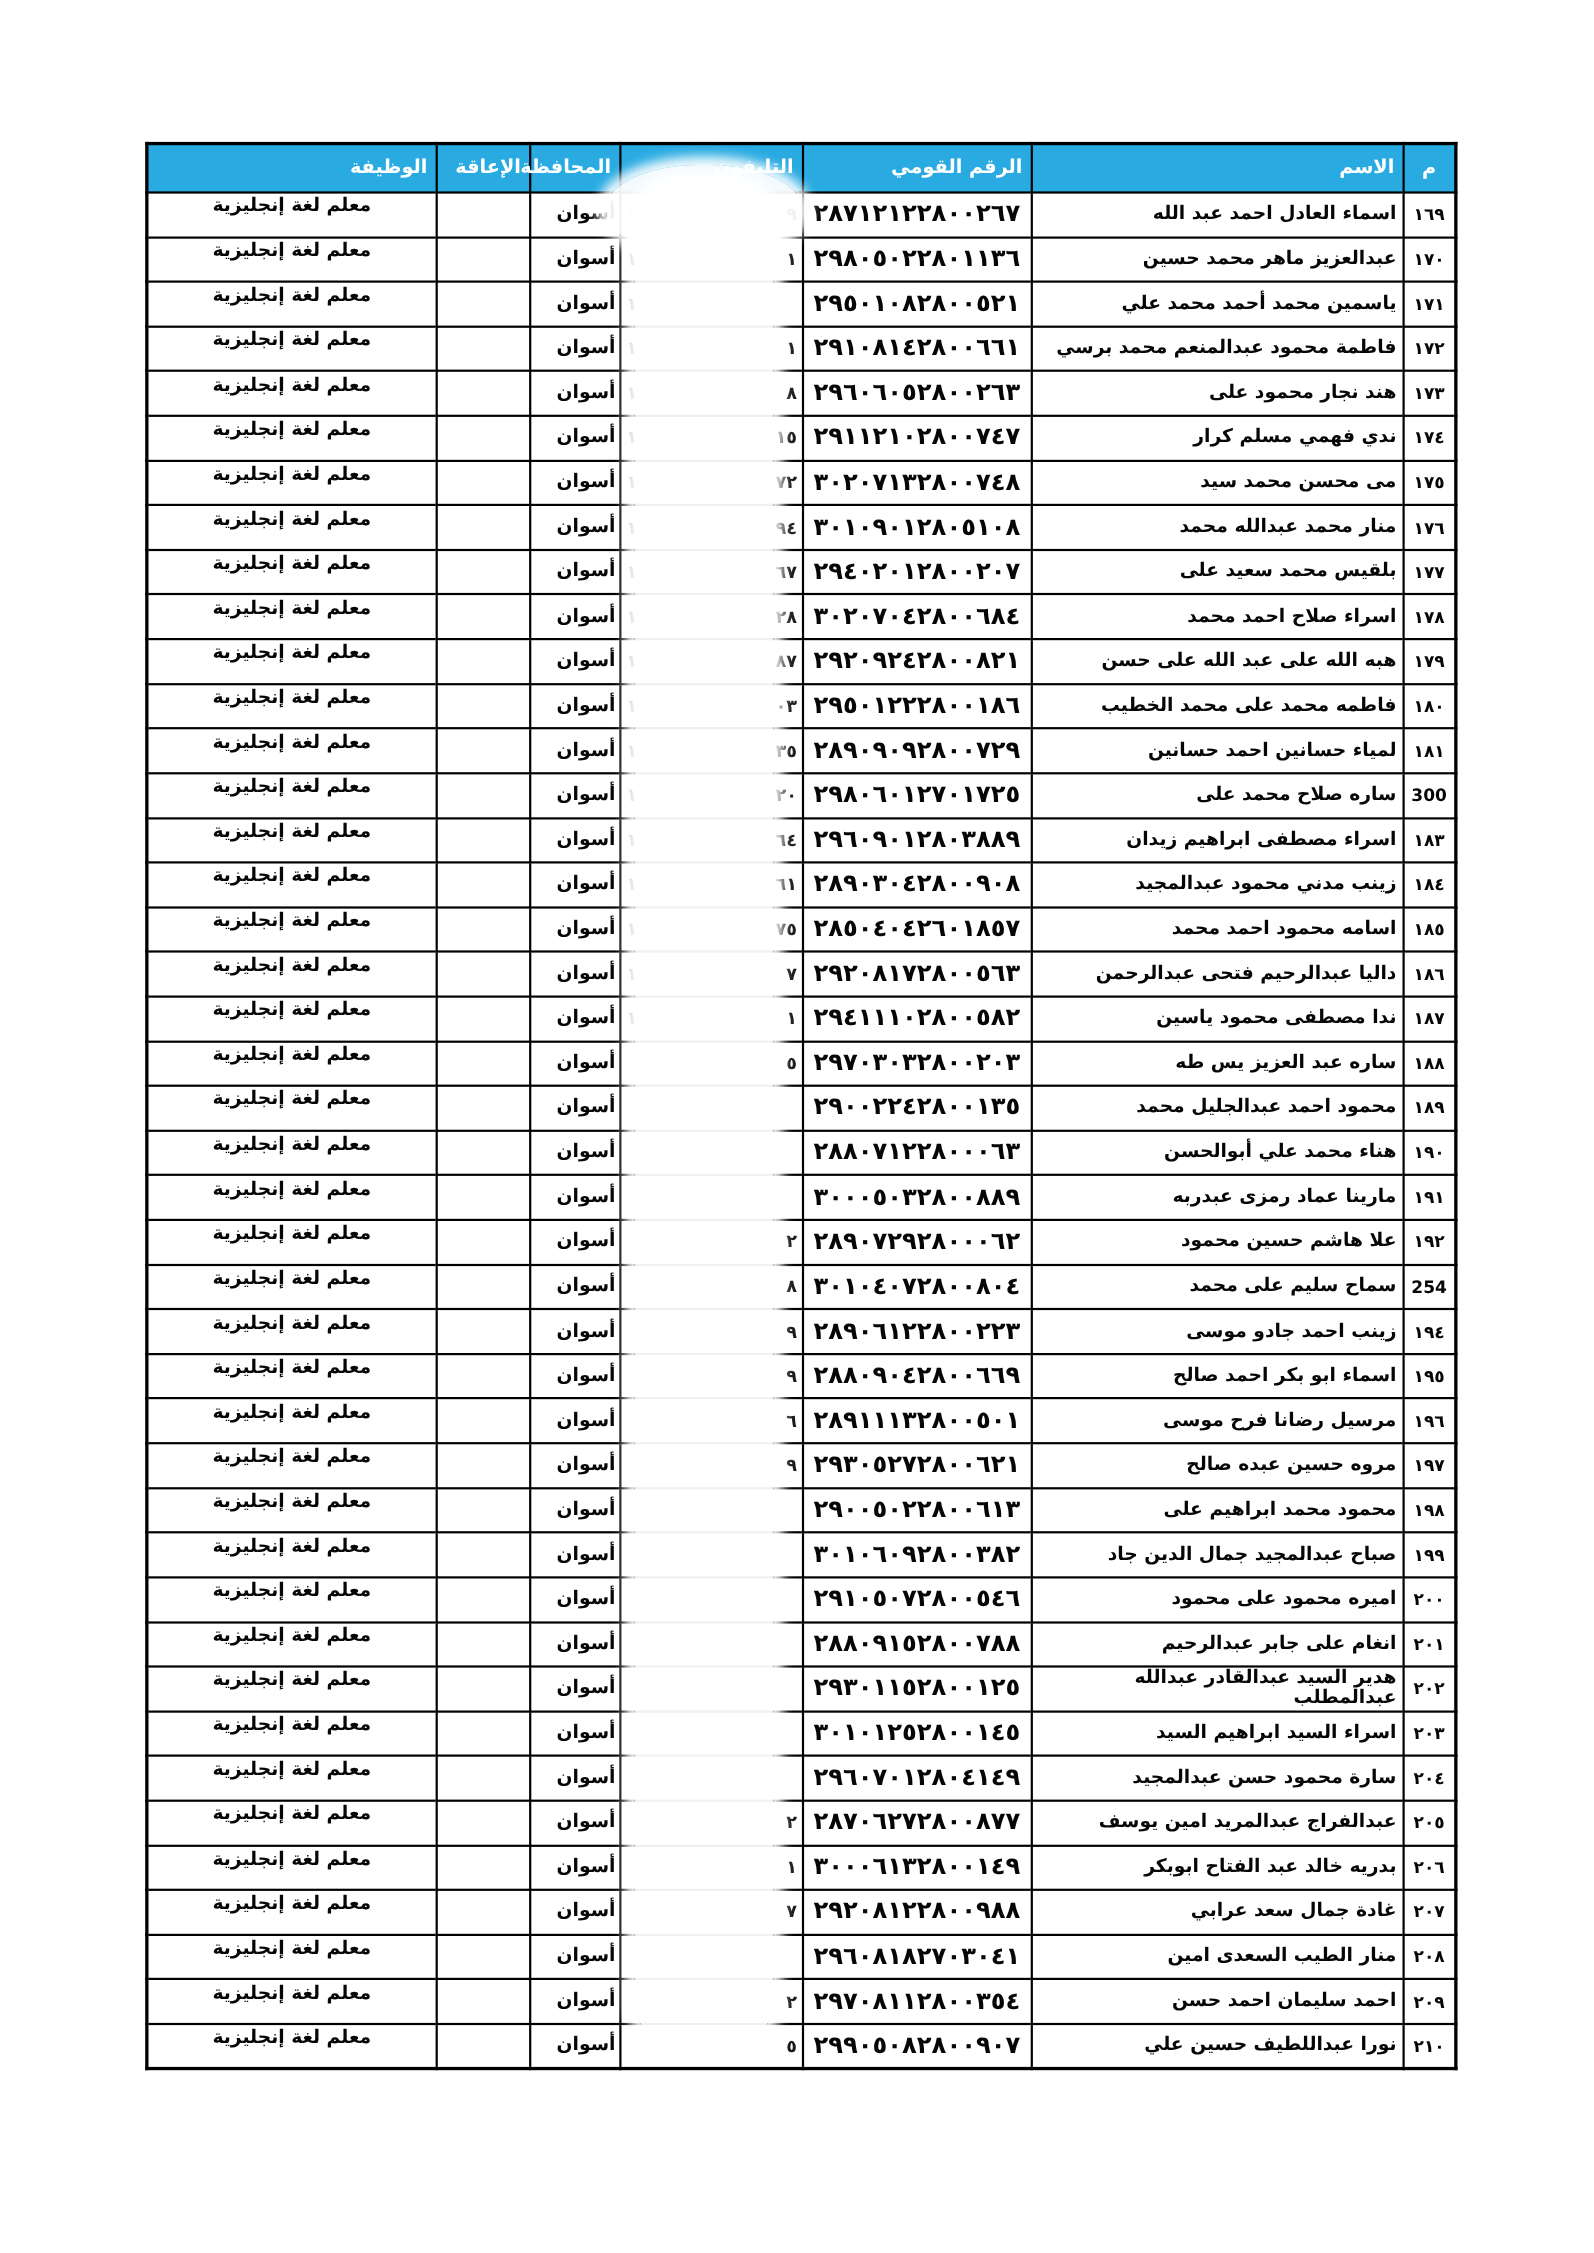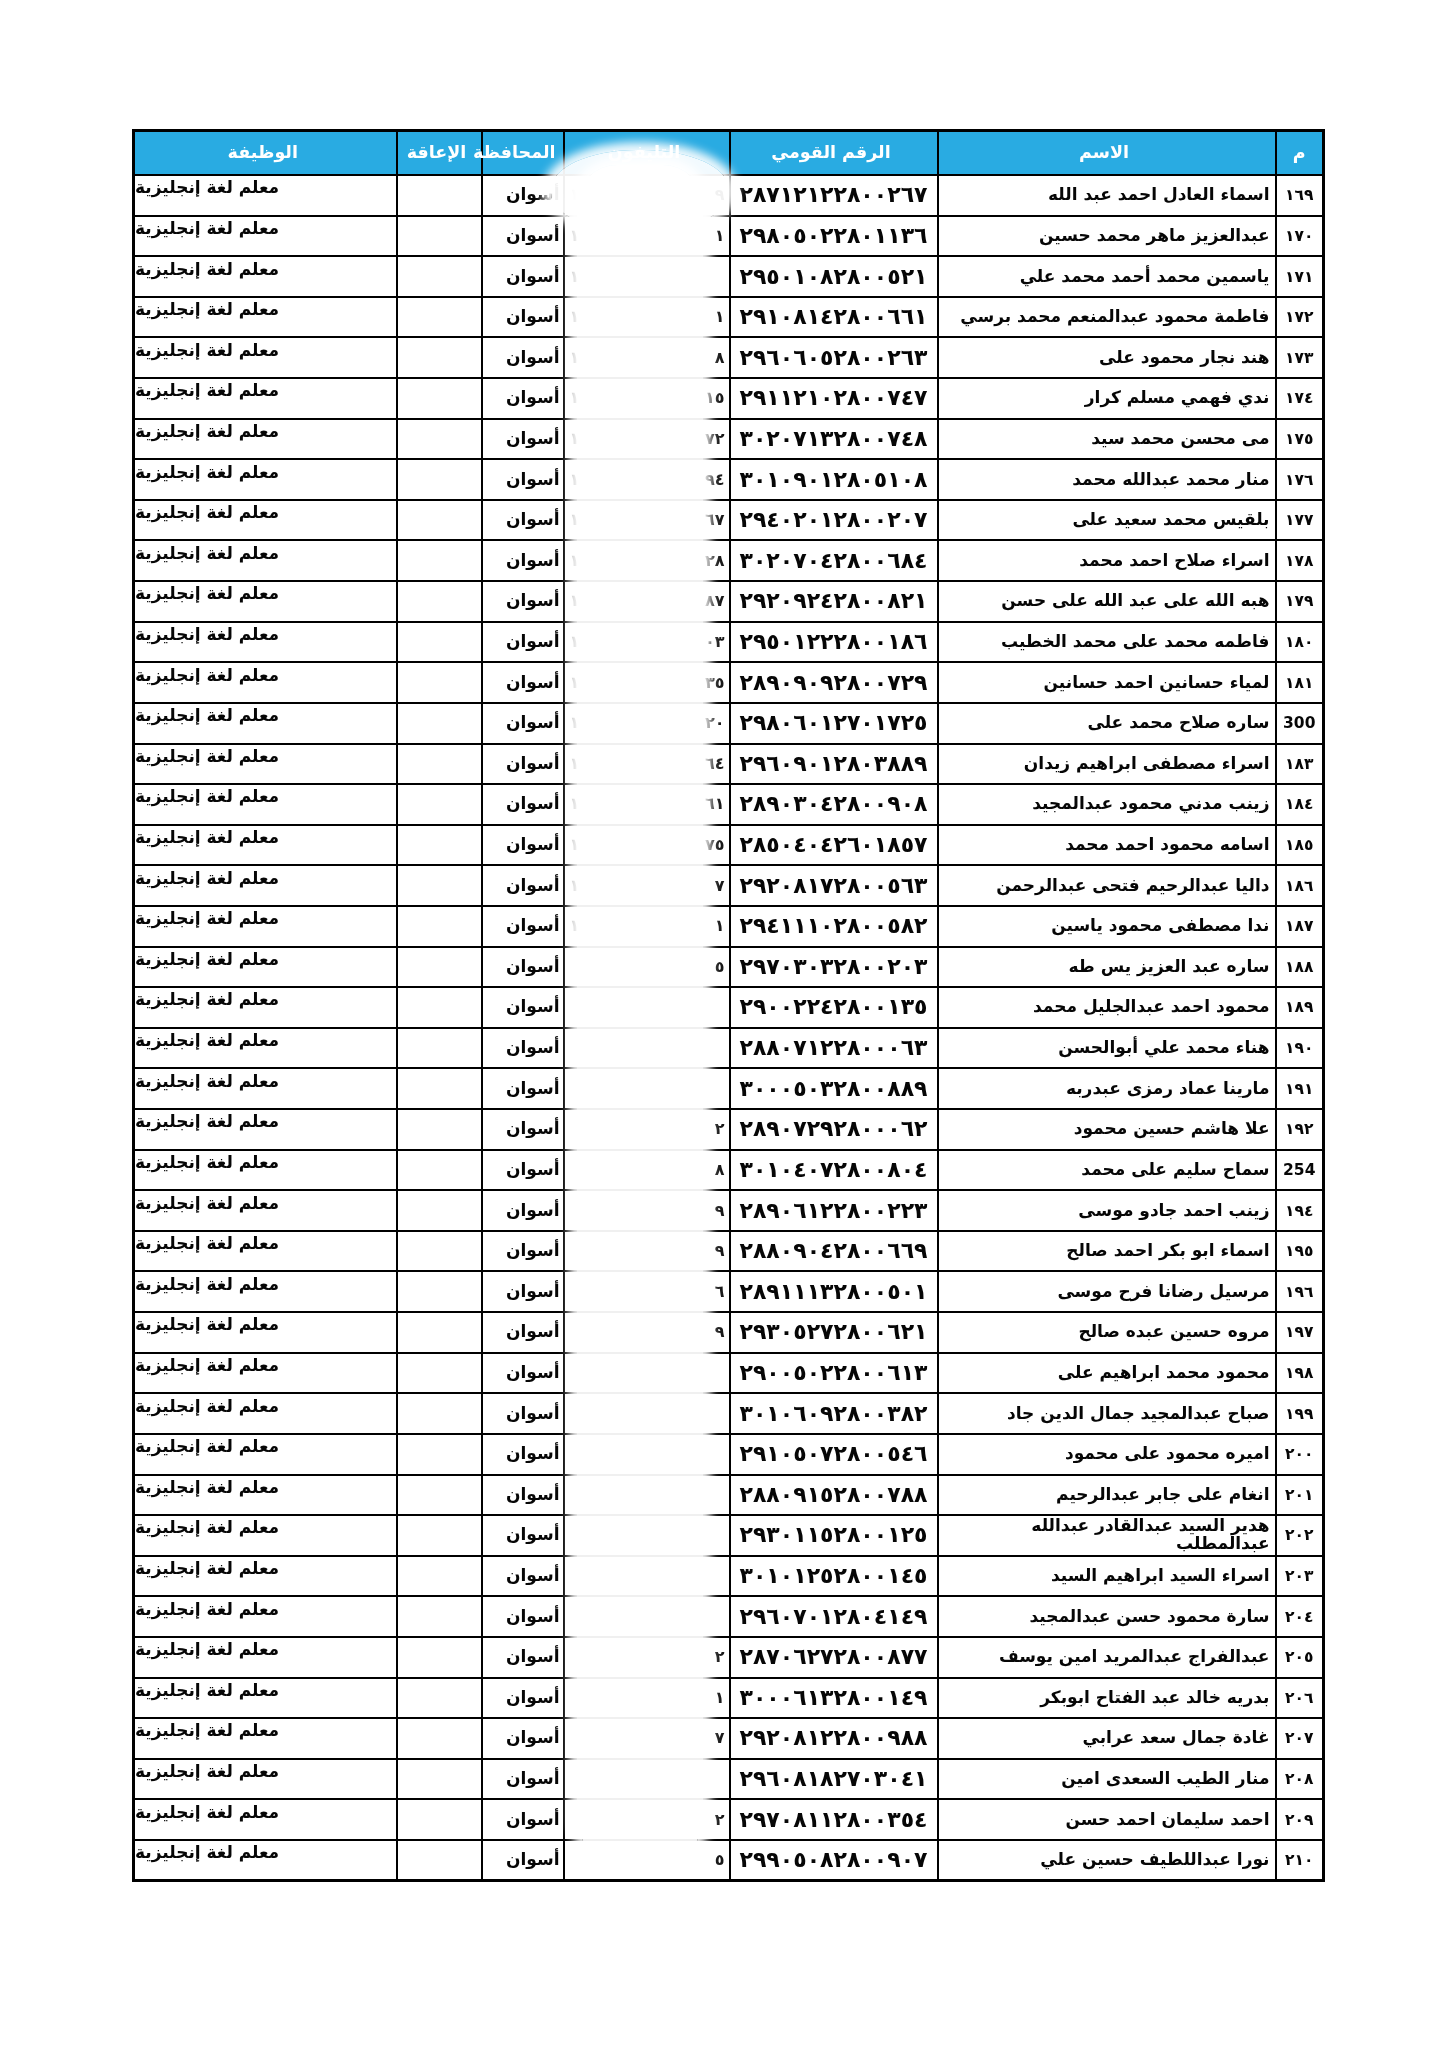--- a/index.html
+++ b/index.html
@@ -6,34 +6,34 @@
   body{
     width:1449px;height:2048px;position:relative;background:#ffffff;overflow:hidden;
     font-family:"DejaVu Sans",sans-serif;font-weight:bold;color:#060606;
   }
   .tablewrap{position:absolute;left:135px;top:129px;width:1190px;direction:rtl;}
   table{border-collapse:collapse;table-layout:fixed;width:1190px;}
   table,td,th{border:2px solid #000;}
   table{border-width:3px;}
   thead th{
     background:var(--hdr-bg,#29abe2);color:#fff;font-size:17.5px;font-weight:bold;
-    height:40px;padding:0 7px 2px 2px;text-align:center;vertical-align:middle;
+    height:40px;padding:0 7px 2px 2px;text-align:right;vertical-align:middle;
   }
   thead th.center{text-align:center;padding:0 2px;}
   tbody tr{height:40.62px;}
   tbody td{padding:0;vertical-align:middle;font-size:17px;line-height:18px;overflow:hidden;}
   td.c-no{text-align:center;font-size:15.5px;margin-top:20px;}
   td.c-name{text-align:right;padding:0 5px 2px 3px;margin-left:12px;}
   td.c-nid{text-align:center;letter-spacing:2.2px;font-size:22px;white-space:nowrap;}
   td.c-tel{position:relative;}
   td.c-tel .pl{position:absolute;left:5px;top:50%;transform:translateY(-50%);opacity:.55;font-size:16px;}
   td.c-tel .pr{position:absolute;right:4px;top:50%;transform:translateY(-50%);opacity:.92;font-size:16px;letter-spacing:4px;}
   td.c-gov{text-align:right;padding:0 3px 2px 0;}
   td.c-dis{}
-  td.c-job{text-align:left;padding-bottom:16px;}
+  td.c-job{text-align:center;padding-bottom:16px;}
   
   .smudge{
     position:absolute;z-index:5;background:rgba(255,255,255,.94);
     box-shadow:0 0 10px 8px rgba(255,255,255,.92);
   }
   .smudge.main{left:577px;top:165px;width:126px;height:1695px;border-radius:40px;}
   .smudge.blob{left:551px;top:150px;width:178px;height:82px;border-radius:48%;}
 </style>
 </head>
 <body>

